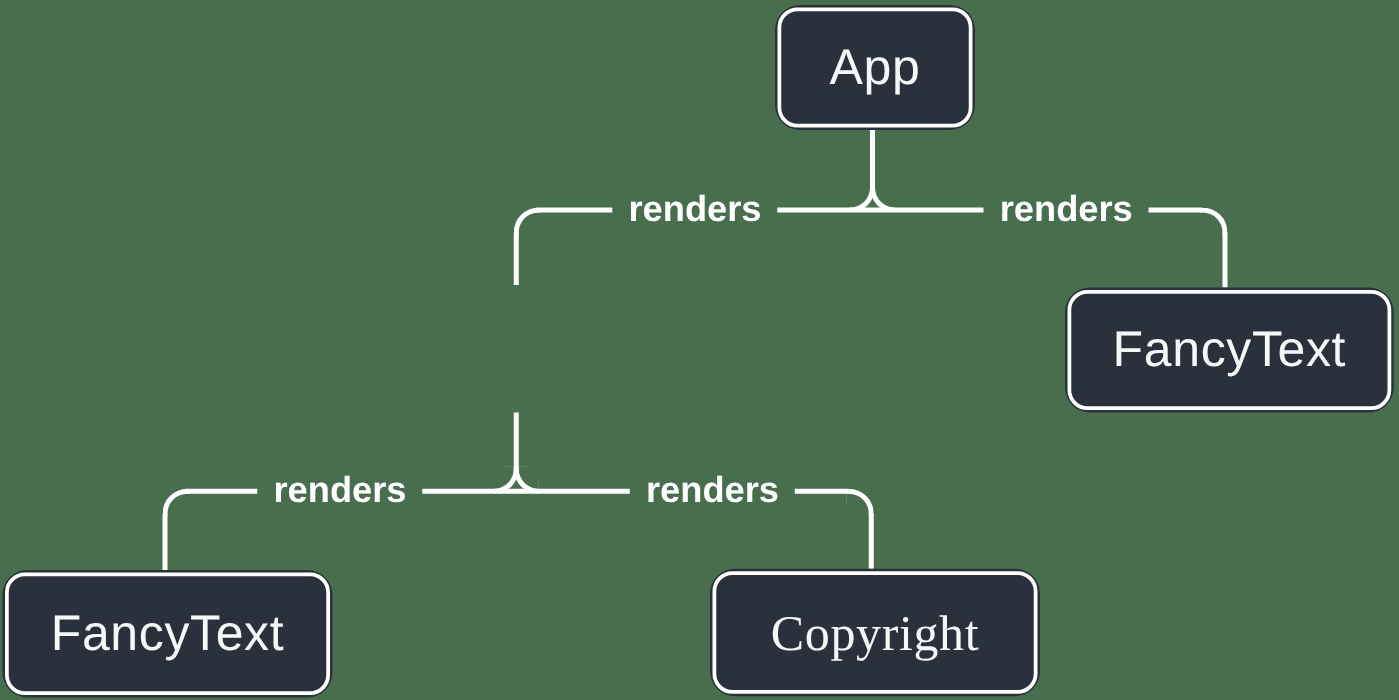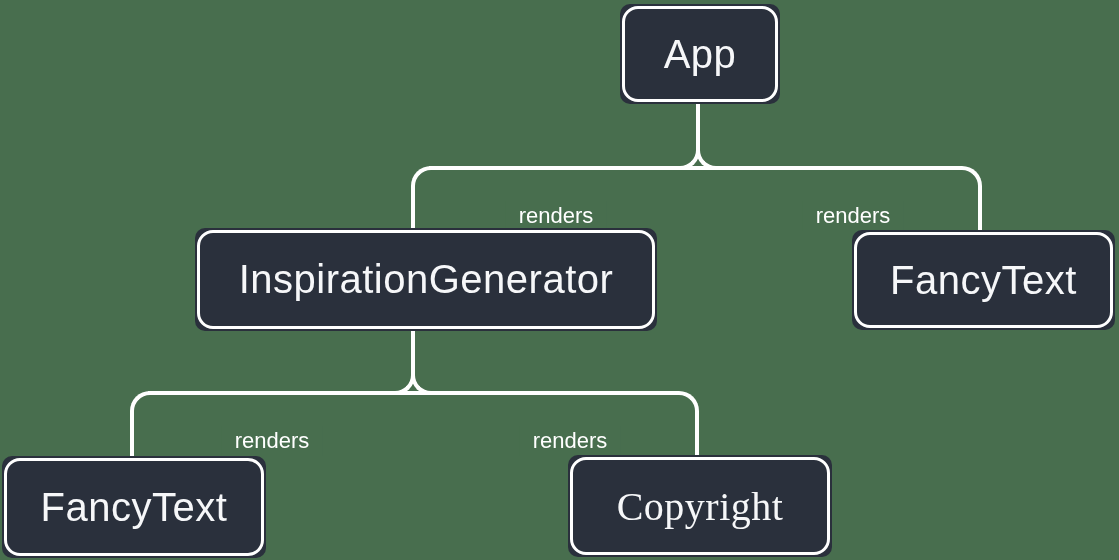--- a/index.html
+++ b/index.html
@@ -18,21 +18,21 @@
     position: relative;
     width: 1119px;
     height: 560px;
     background: var(--background);
     overflow: hidden;
   }
   
   .node {
     position: absolute;
     background: var(--box-fill);
-    border-radius: 10px;
+    border-radius: 20px;
     padding: 2px;
     box-sizing: border-box;
   }
   .node-inner {
     width: 100%;
     height: 100%;
     box-sizing: border-box;
     background: var(--box-fill);
     border: 3.5px solid var(--line-color);
     border-radius: 16px;
@@ -102,25 +102,24 @@
                  border-top: 4px solid var(--line-color);
                  border-top-right-radius: 20px; }
   .stem-cp     { left: 695px; top: 411px; width: 4px; height: 44px; }
 
   
   .edge-label {
     position: absolute;
     transform: translate(-50%, -50%);
     background: var(--background);
     color: var(--line-color);
-    font-size: 22px;
-    font-weight: normal;
+    font-size: 29px;
+    font-weight: bold;
     padding: 2px 13px;
     white-space: nowrap;
-    margin-top: 48px;
   }
   .edge-label-1 { left: 556px; top: 168px; }
   .edge-label-2 { left: 853px; top: 168px; }
   .edge-label-3 { left: 272px; top: 393px; }
   .edge-label-4 { left: 570px; top: 393px; }
 </style>
 </head>
 <body>
 
 <div class="stage">
@@ -145,23 +144,20 @@
 
   <div class="edge-label edge-label-1">renders</div>
   <div class="edge-label edge-label-2">renders</div>
   <div class="edge-label edge-label-3">renders</div>
   <div class="edge-label edge-label-4">renders</div>
 
   <div class="node node-app">
     <div class="node-inner">App</div>
   </div>
 
-  <div class="node node-ig">
-    <div class="node-inner">InspirationGenerator</div>
-  </div>
 
   <div class="node node-ft-right">
     <div class="node-inner">FancyText</div>
   </div>
 
   <div class="node node-ft-left">
     <div class="node-inner">FancyText</div>
   </div>
 
   <div class="node node-copyright">

